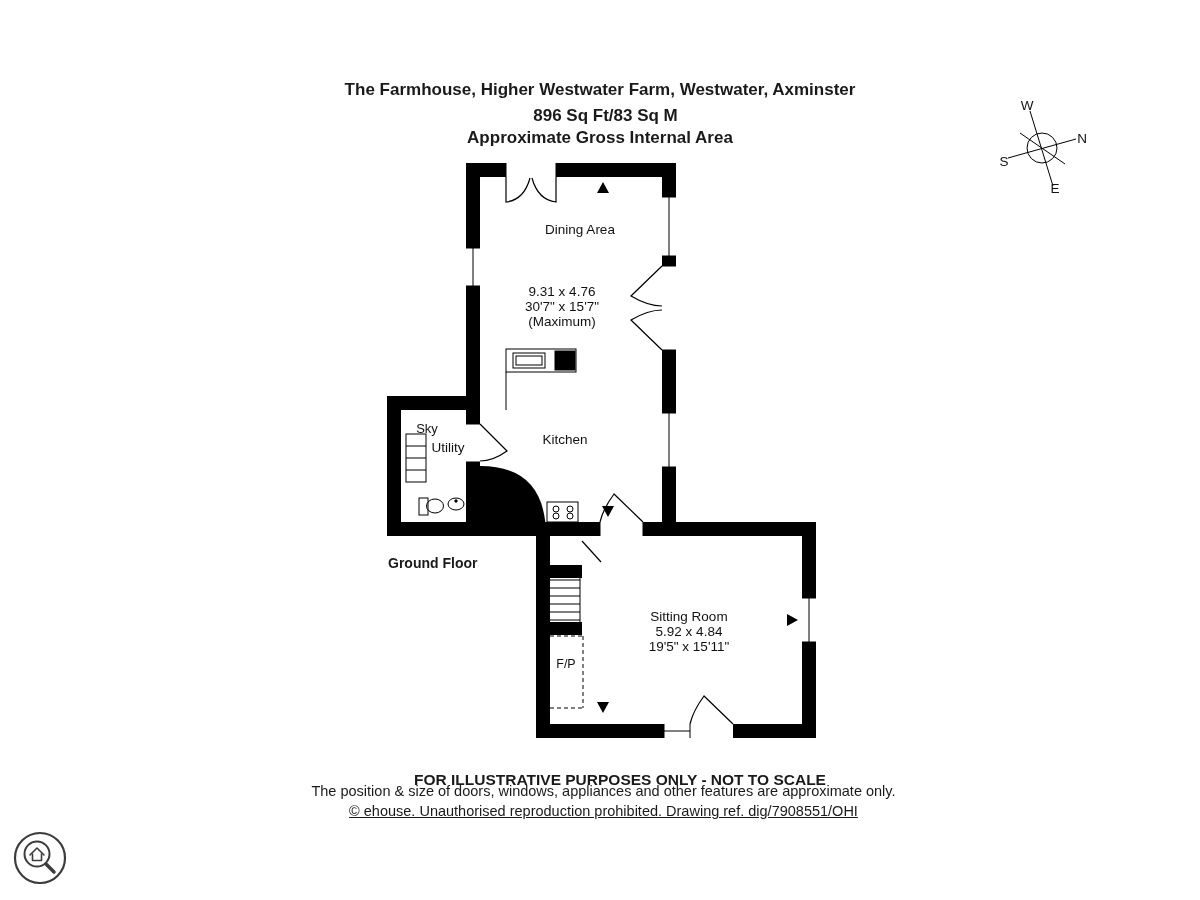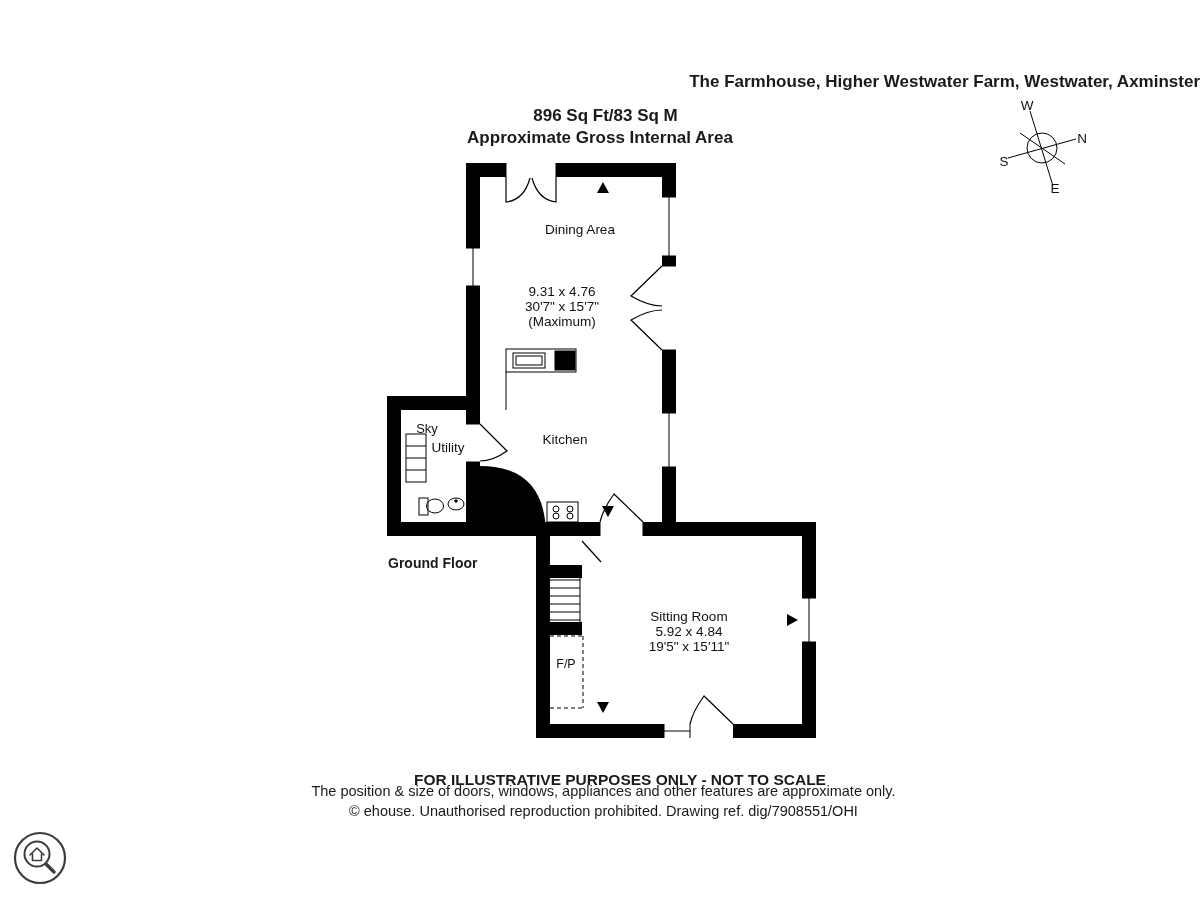--- a/index.html
+++ b/index.html
@@ -15,29 +15,29 @@
   .center-text { width: 100%; text-align: center; }
   .title-line { font-weight: bold; font-size: 17px; }
   .footer-bold { font-weight: bold; font-size: 15.5px; }
   .footer-reg { font-size: 14.5px; padding-left: 7px; }
   .floor-label { font-weight: bold; font-size: 14px; }
   svg text { font-family: "Liberation Sans", sans-serif; }
 </style>
 </head>
 <body>
 
-<div class="abs center-text title-line" style="top:72px;text-align:right;">The Farmhouse, Higher Westwater Farm, Westwater, Axminster</div>
+<div class="abs center-text title-line" style="top:80px;">The Farmhouse, Higher Westwater Farm, Westwater, Axminster</div>
 <div class="abs center-text title-line" style="top:100px;margin-top:28px;">Approximate Gross Internal Area</div>
 <div class="abs center-text title-line" style="top:106px;padding-left:11px;">896 Sq Ft/83 Sq M</div>
 
 <div class="abs floor-label" style="left:388px; top:555px;">Ground Floor</div>
 
 <div class="abs center-text footer-bold" style="top:771px;margin-left:20px;">FOR ILLUSTRATIVE PURPOSES ONLY - NOT TO SCALE</div>
 <div class="abs center-text footer-reg" style="top:783px;">The position &amp; size of doors, windows, appliances and other features are approximate only.</div>
-<div class="abs center-text footer-reg" style="top:803px;">© ehouse. Unauthorised reproduction prohibited. Drawing ref. dig/7908551/OHI</div>
+<div class="abs center-text footer-reg" style="top:803px;text-decoration:underline;">© ehouse. Unauthorised reproduction prohibited. Drawing ref. dig/7908551/OHI</div>
 
 <svg class="abs" style="left:0; top:0;" width="1200" height="900" viewBox="0 0 1200 900">
 
   <g fill="#000000">
     <rect x="466" y="163" width="40" height="14"></rect>
     <rect x="556" y="163" width="120" height="14"></rect>
     <rect x="466" y="163" width="14" height="85"></rect>
     <rect x="466" y="286" width="14" height="110"></rect>
     <rect x="466" y="410" width="14" height="14"></rect>
     <rect x="466" y="462" width="14" height="74"></rect>

